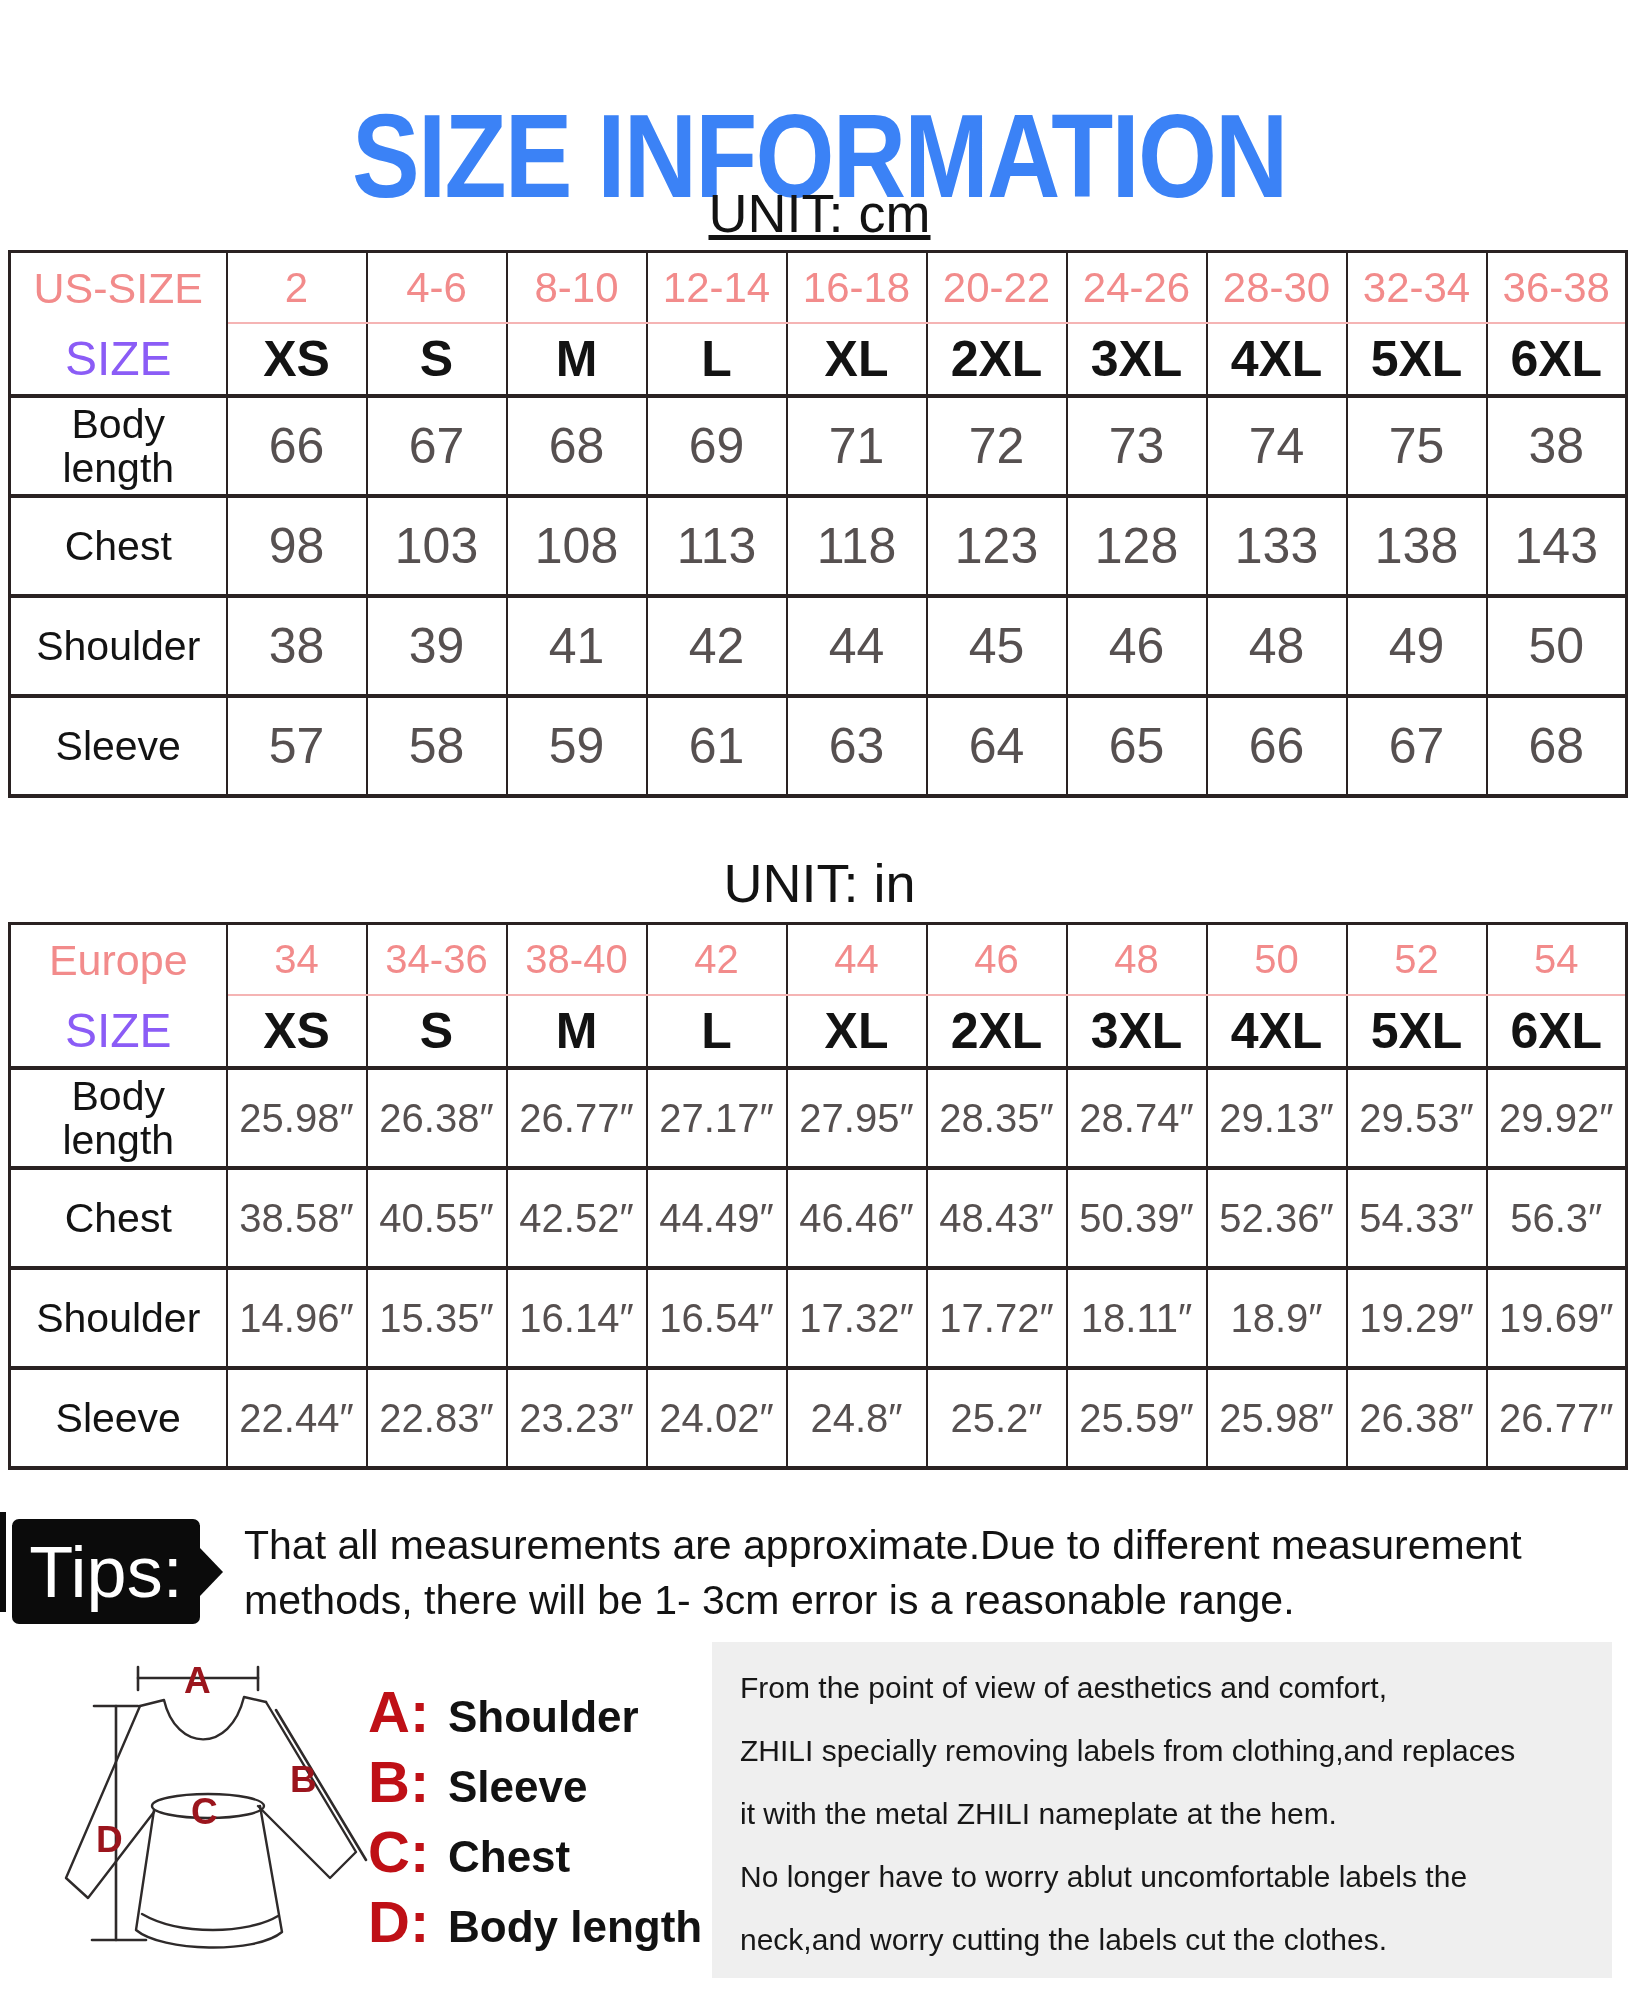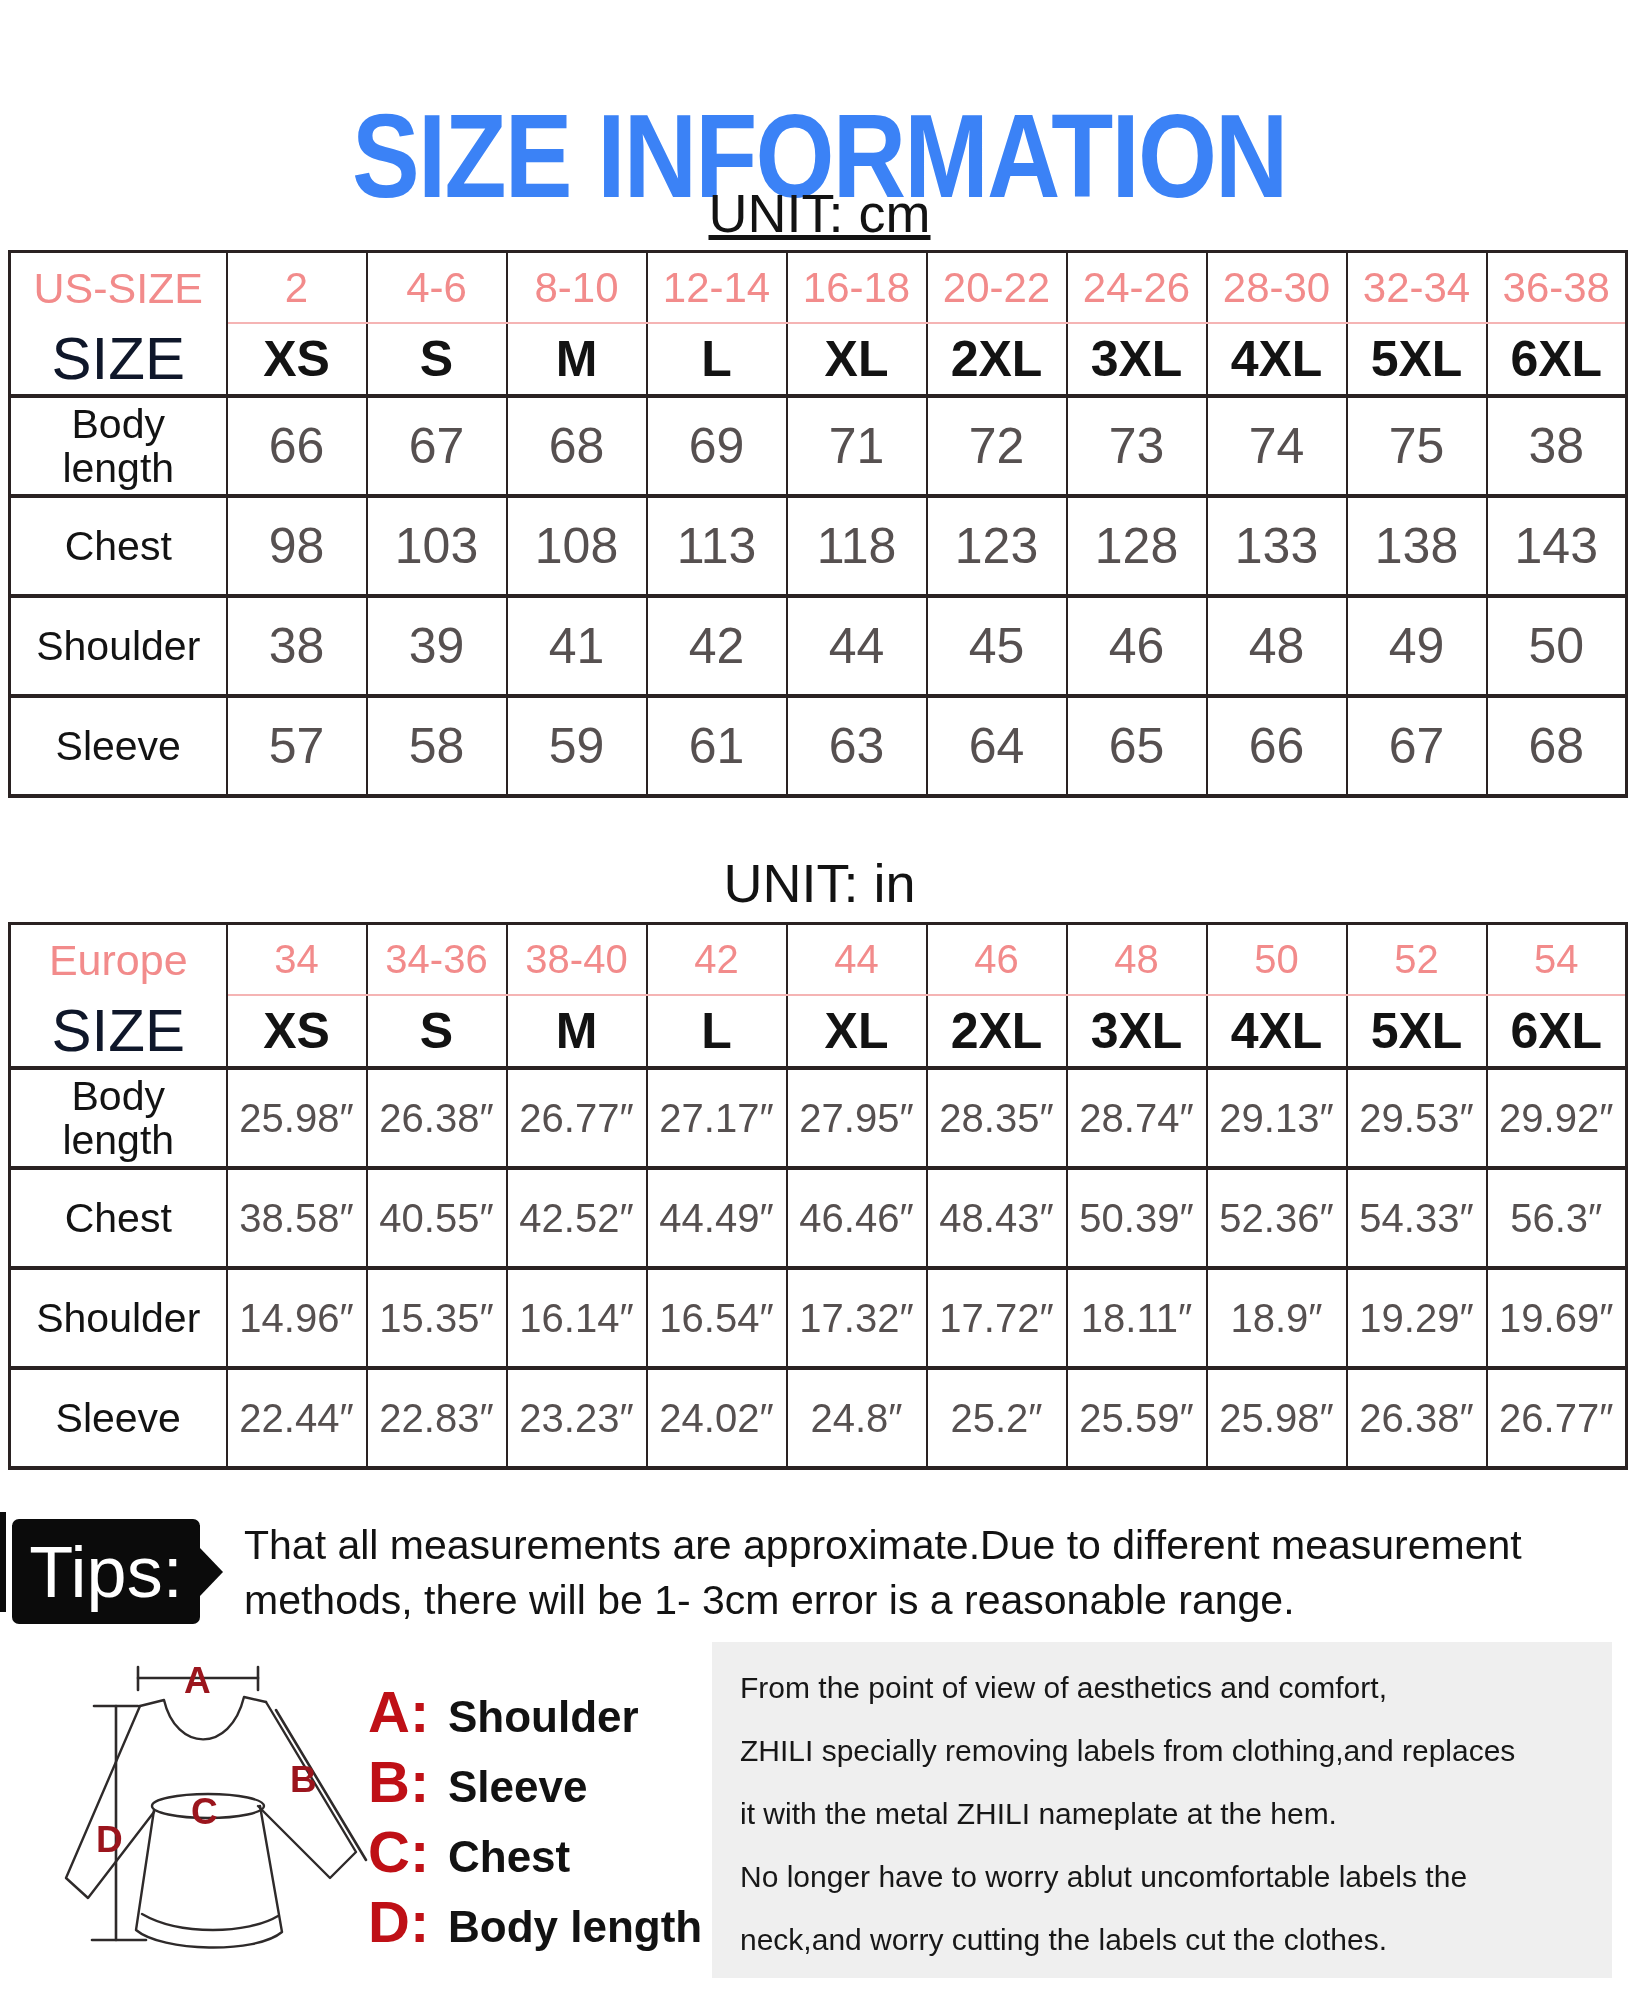--- a/index.html
+++ b/index.html
@@ -38,21 +38,21 @@
   .size-table tr.top-row{height:70px;}
   .size-table tr.size-row{height:71px;}
   .size-table tr.data-row{height:100px;}
   .size-table td.pink-cell{color:var(--pink);font-size:42px;border-bottom:2px solid var(--pink-line);}
   .size-table tr.size-row td{border-top:none;margin-top:24px;}
   .size-table td.size-cell{font-size:50px;font-weight:600;color:#131313;}
   .size-table td.corner-cell{padding:0;}
   .corner-cell .corner-inner{display:flex;flex-direction:column;height:141px;}
   .corner-cell .corner-top,.corner-cell .corner-bottom{flex:1;display:flex;align-items:center;justify-content:center;}
   .corner-cell .corner-top{color:var(--pink);font-size:43px;}
-  .corner-cell .corner-bottom{color:#0f172a;font-size:60px;}
+  .corner-cell .corner-bottom{color:#8b5cf6;font-size:48px;}
   .size-table td.label-cell{font-size:41px;color:#131313;line-height:1.08;padding:0 10px;}
   .size-table td.value-cell{font-size:50px;color:var(--value-gray);}
   #in-table td.value-cell{font-size:40px;}
   #in-table td.pink-cell{font-size:40px;}
   
   .tips-left-bar{position:absolute;left:0;top:1512px;width:6px;height:100px;background:var(--badge-bg);}
   .tips-badge{position:absolute;left:12px;top:1519px;width:188px;height:105px;background:var(--badge-bg);
     border-radius:7px;color:#fff;display:flex;align-items:center;justify-content:center;font-size:72px;}
   .tips-badge::after{content:"";position:absolute;left:100%;top:50%;transform:translateY(-50%);
     border-top:24px solid transparent;border-bottom:24px solid transparent;border-left:23px solid var(--badge-bg);}

